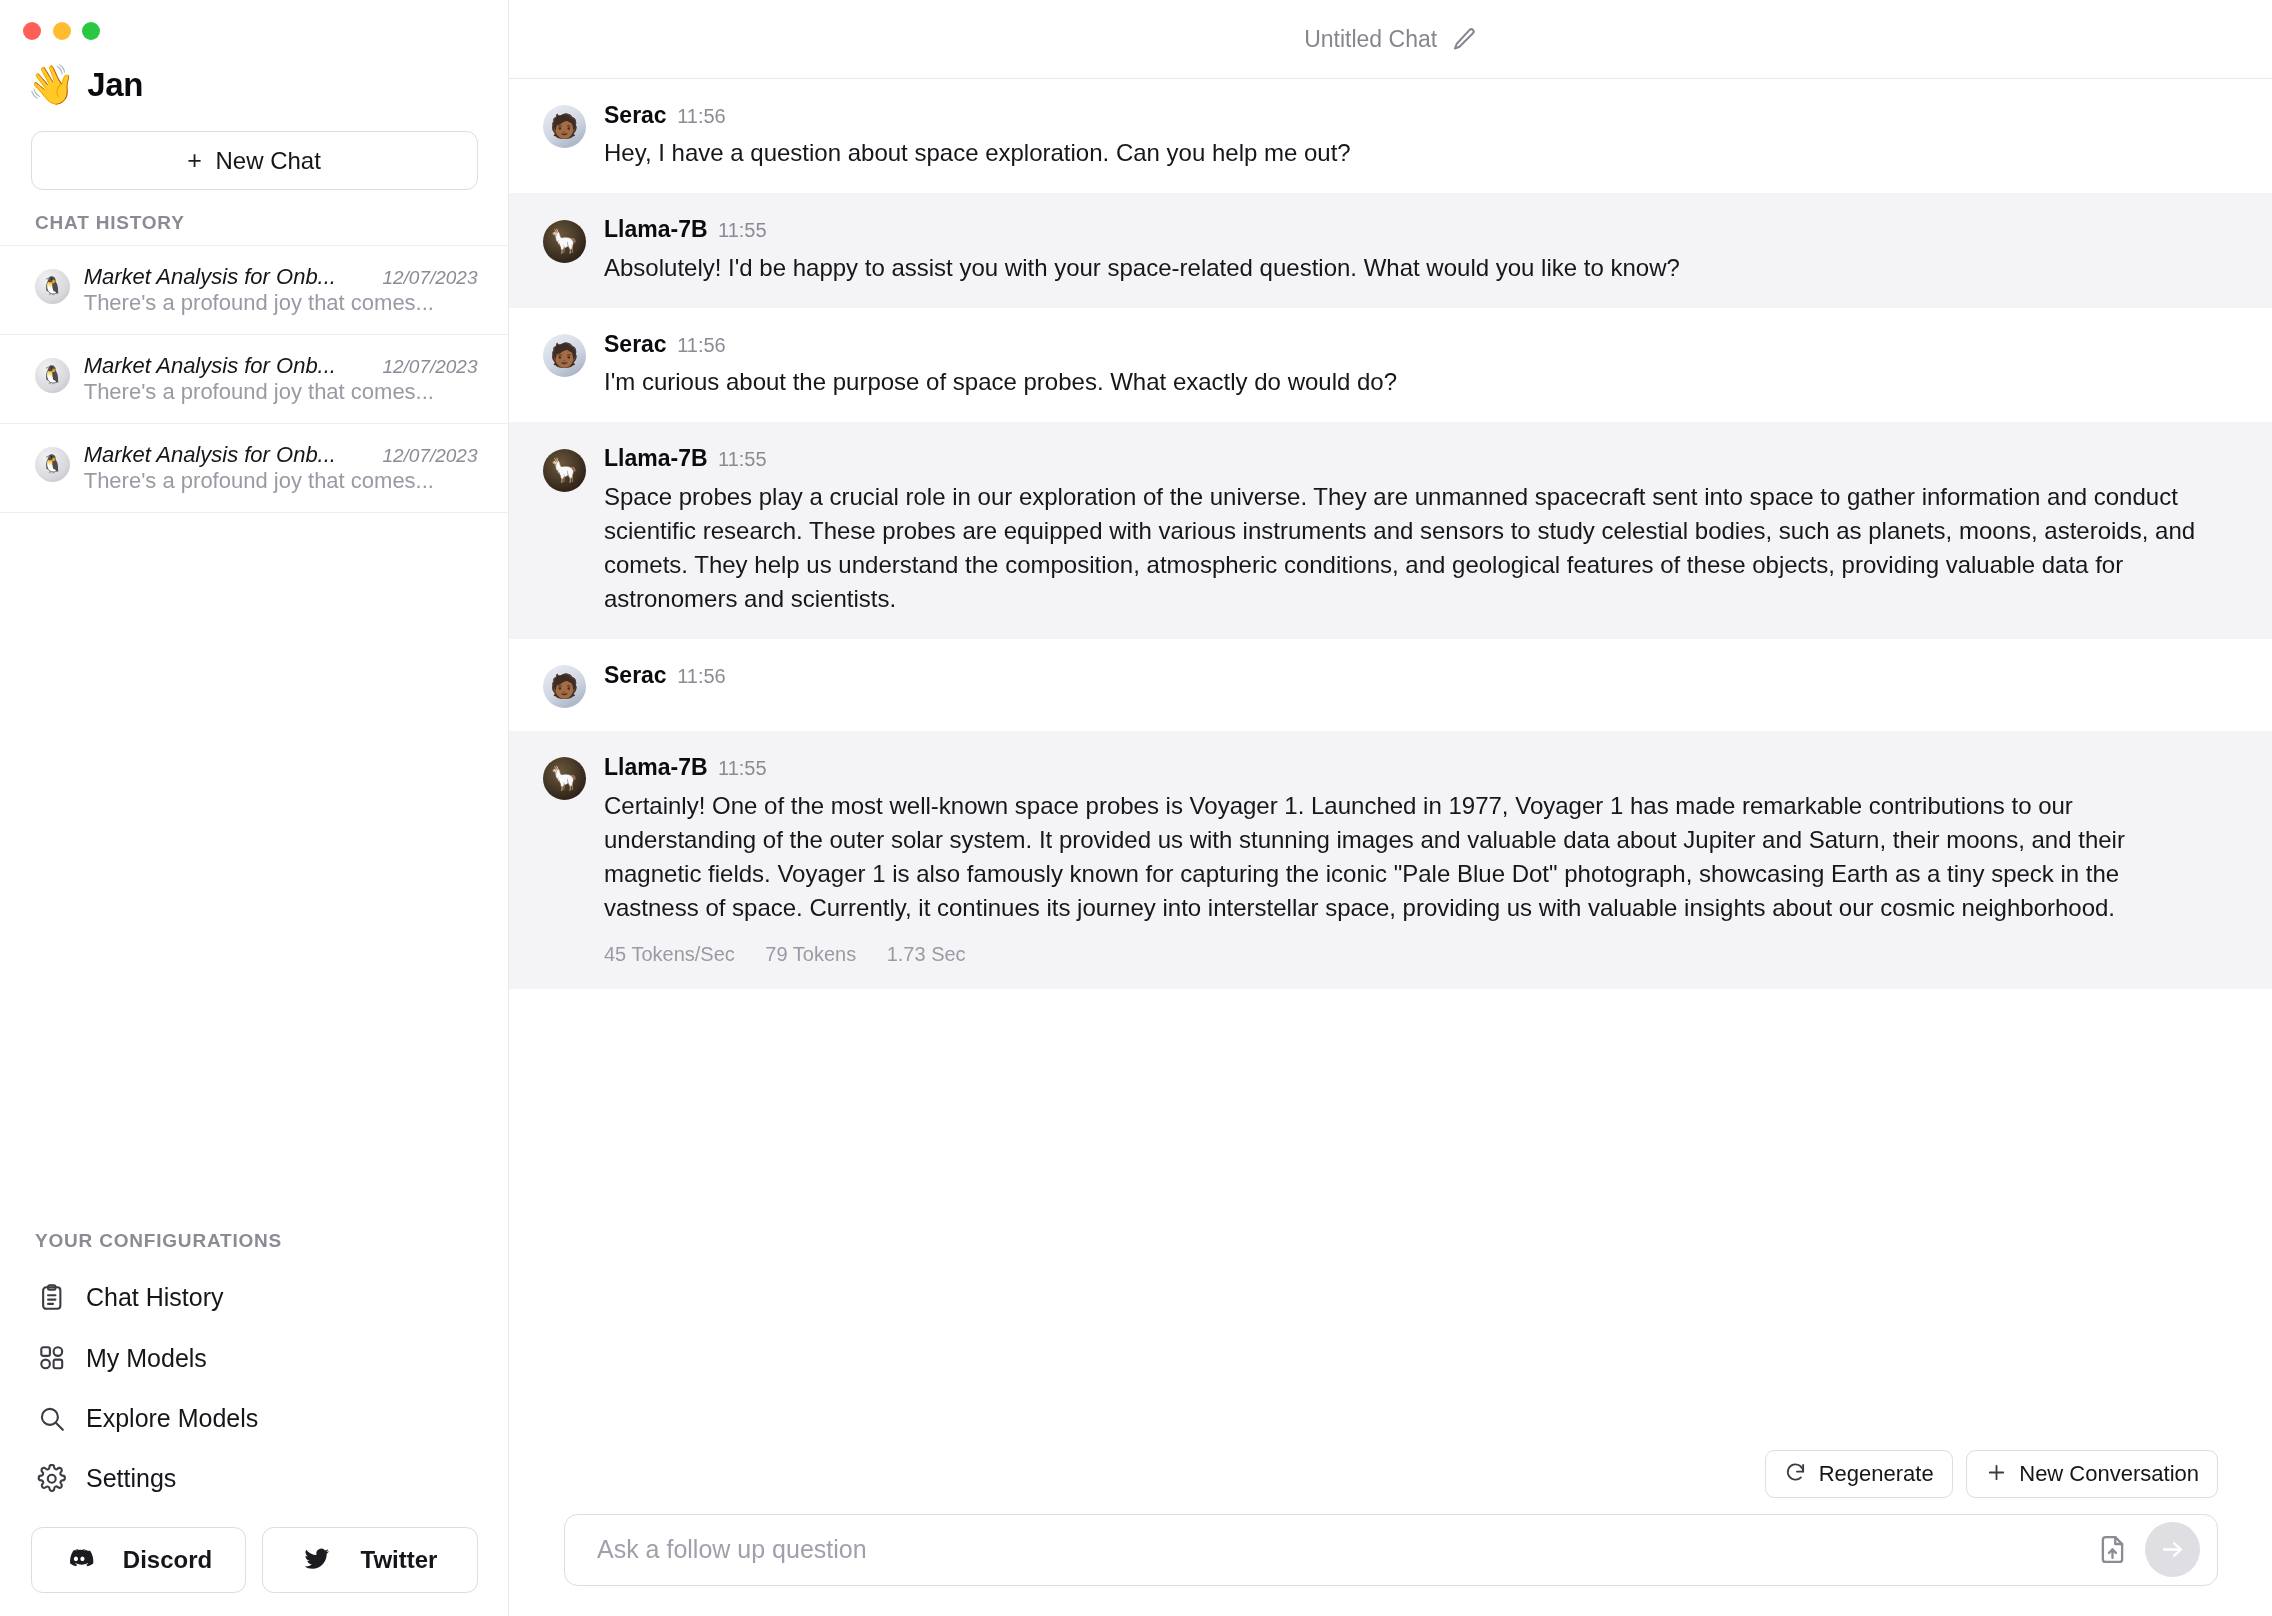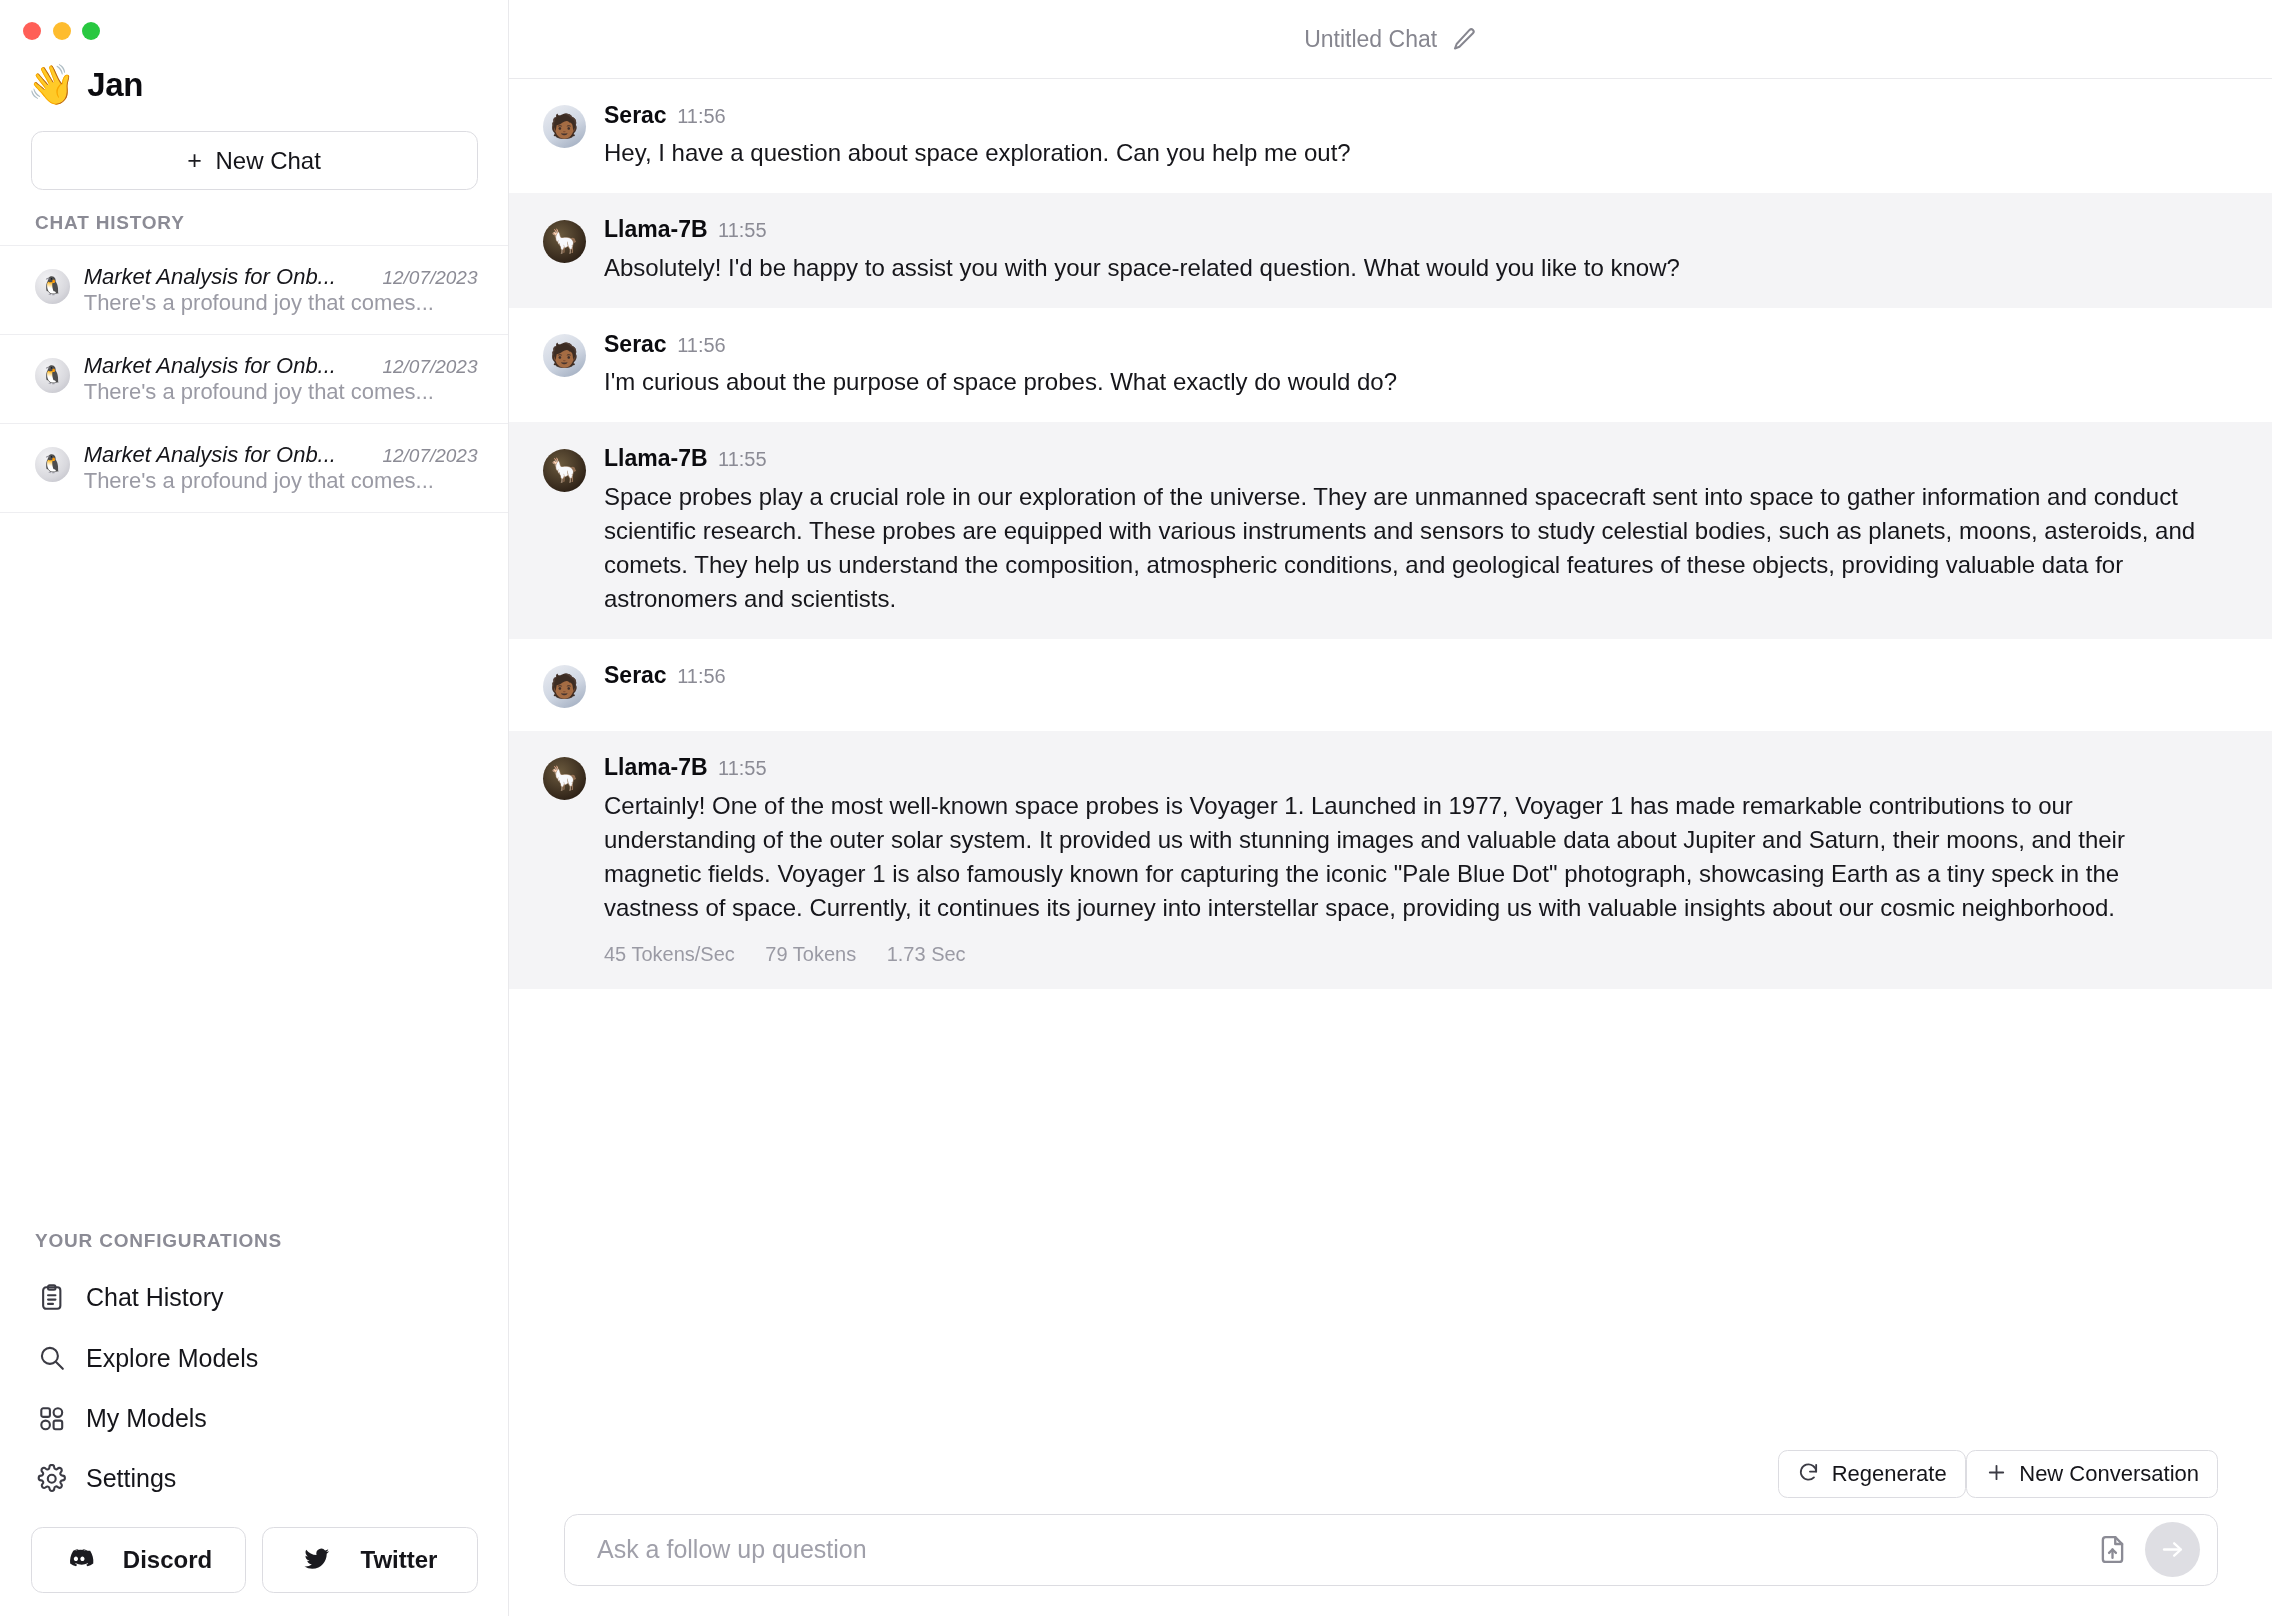--- a/index.html
+++ b/index.html
@@ -162,21 +162,21 @@
     max-width: 1736px;
   }
   .msg-meta { display: flex; gap: 30.5px; margin-top: 18px; }
   .meta-item { font-size: 20px; color: #9a9aa4; }
 
   .composer-wrap {
     position: absolute; left: 0; right: 0; bottom: 0;
     padding: 0 55px 30.5px 55px;
     background: #fff;
   }
-  .action-row { display: flex; justify-content: flex-end; gap: 0; margin-bottom: 16px; }
+  .action-row { display: flex; justify-content: flex-end; gap: 13px; margin-bottom: 16px; }
   .act-btn {
     height: 48px; border: 1.6px solid #dcdce1; border-radius: 9.5px;
     background: #fff; display: flex; align-items: center; gap: 11.6px;
     padding: 0 18px; cursor: pointer;
   }
   .act-lbl { font-size: 22px; color: #15151a; }
   .composer {
     height: 72px;
     border: 1.6px solid #dcdce1; border-radius: 13.7px;
     display: flex; align-items: center; padding: 0 17px 0 32px; gap: 13.7px;
@@ -269,38 +269,38 @@
               <line x1="9" y1="10" x2="15" y2="10"></line>
               <line x1="9" y1="13.5" x2="15" y2="13.5"></line>
               <line x1="9" y1="17" x2="13" y2="17"></line>
             </svg>
           </span>
           <span class="cfg-lbl">Chat History</span>
         </div>
 
         <div class="cfg-item">
           <span class="cfg-ico">
-            <svg width="29.5" height="29.5" viewBox="0 0 24 24" fill="none" stroke="#3b3b44" stroke-width="1.7" stroke-linecap="round">
-              <circle cx="10.5" cy="10.5" r="6.5"></circle>
-              <line x1="15.5" y1="15.5" x2="21" y2="21"></line>
-            </svg>
-          </span>
-          <span class="cfg-lbl">Explore Models</span>
-        </div>
-
-        <div class="cfg-item">
-          <span class="cfg-ico">
             <svg width="29.5" height="29.5" viewBox="0 0 24 24" fill="none" stroke="#3b3b44" stroke-width="1.7">
               <rect x="3.5" y="3.5" width="7" height="7" rx="1.6"></rect>
               <rect x="13.5" y="3.5" width="7" height="7" rx="3.5"></rect>
               <rect x="3.5" y="13.5" width="7" height="7" rx="3.5"></rect>
               <rect x="13.5" y="13.5" width="7" height="7" rx="1.6"></rect>
             </svg>
           </span>
           <span class="cfg-lbl">My Models</span>
+        </div>
+
+        <div class="cfg-item">
+          <span class="cfg-ico">
+            <svg width="29.5" height="29.5" viewBox="0 0 24 24" fill="none" stroke="#3b3b44" stroke-width="1.7" stroke-linecap="round">
+              <circle cx="10.5" cy="10.5" r="6.5"></circle>
+              <line x1="15.5" y1="15.5" x2="21" y2="21"></line>
+            </svg>
+          </span>
+          <span class="cfg-lbl">Explore Models</span>
         </div>
 
         <div class="cfg-item">
           <span class="cfg-ico">
             <svg width="29.5" height="29.5" viewBox="0 0 24 24" fill="none" stroke="#3b3b44" stroke-width="1.7" stroke-linecap="round" stroke-linejoin="round">
               <circle cx="12" cy="12" r="3.2"></circle>
               <path d="M19.2 14.2a1.6 1.6 0 0 0 .32 1.76l.06.06a1.94 1.94 0 1 1-2.74 2.74l-.06-.06a1.6 1.6 0 0 0-1.76-.32 1.6 1.6 0 0 0-.97 1.46v.17a1.94 1.94 0 0 1-3.88 0v-.09a1.6 1.6 0 0 0-1.05-1.46 1.6 1.6 0 0 0-1.76.32l-.06.06A1.94 1.94 0 1 1 4.56 16.1l.06-.06a1.6 1.6 0 0 0 .32-1.76 1.6 1.6 0 0 0-1.46-.97h-.17a1.94 1.94 0 0 1 0-3.88h.09a1.6 1.6 0 0 0 1.46-1.05 1.6 1.6 0 0 0-.32-1.76l-.06-.06A1.94 1.94 0 1 1 7.22 3.9l.06.06a1.6 1.6 0 0 0 1.76.32h.08a1.6 1.6 0 0 0 .97-1.46v-.17a1.94 1.94 0 0 1 3.88 0v.09a1.6 1.6 0 0 0 .97 1.46 1.6 1.6 0 0 0 1.76-.32l.06-.06a1.94 1.94 0 1 1 2.74 2.74l-.06.06a1.6 1.6 0 0 0-.32 1.76v.08a1.6 1.6 0 0 0 1.46.97h.17a1.94 1.94 0 0 1 0 3.88h-.09a1.6 1.6 0 0 0-1.46.97z"></path>
             </svg>
           </span>
           <span class="cfg-lbl">Settings</span>

